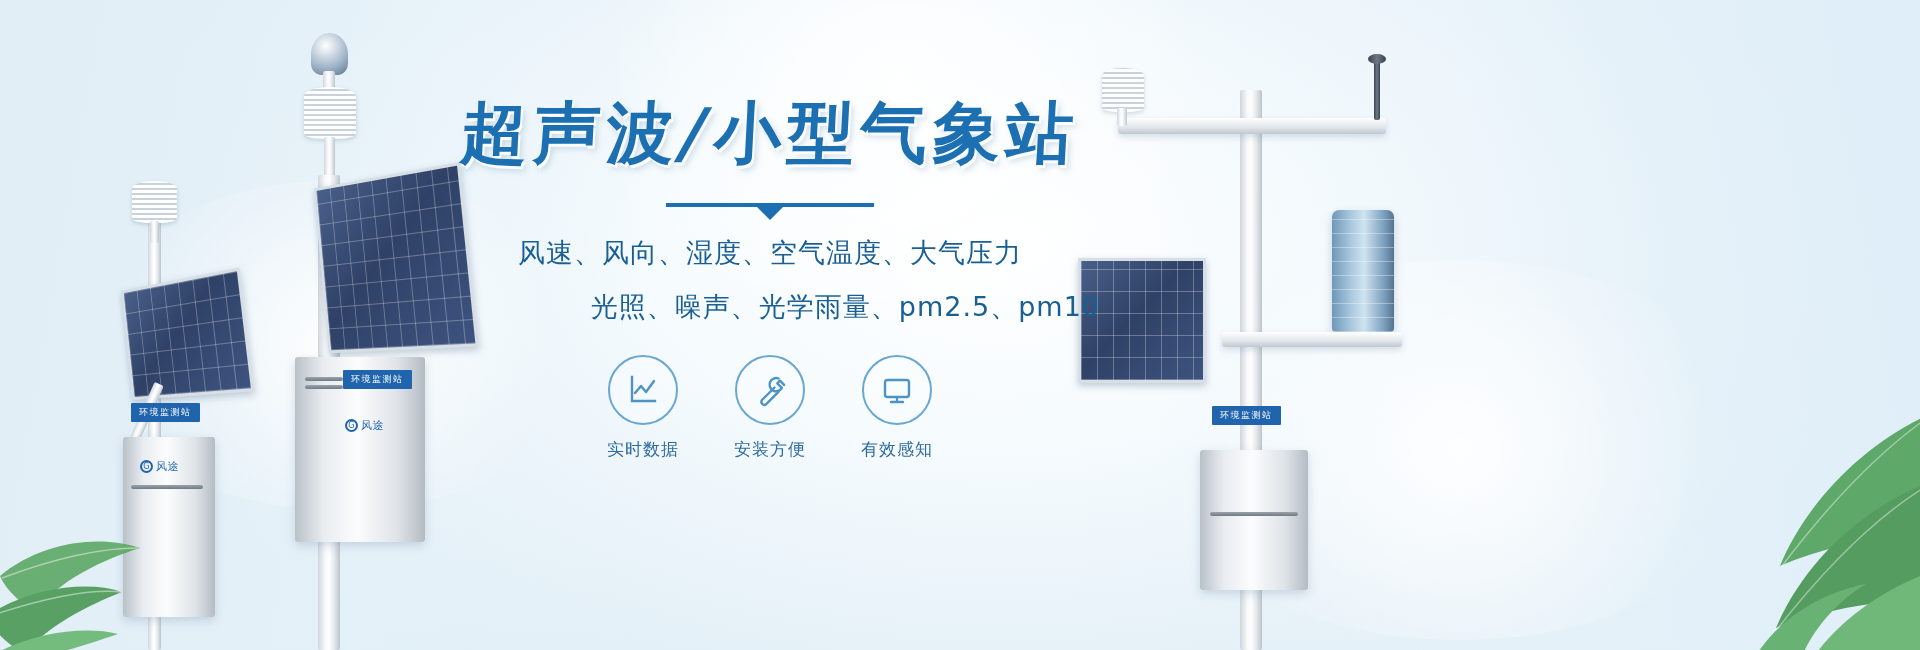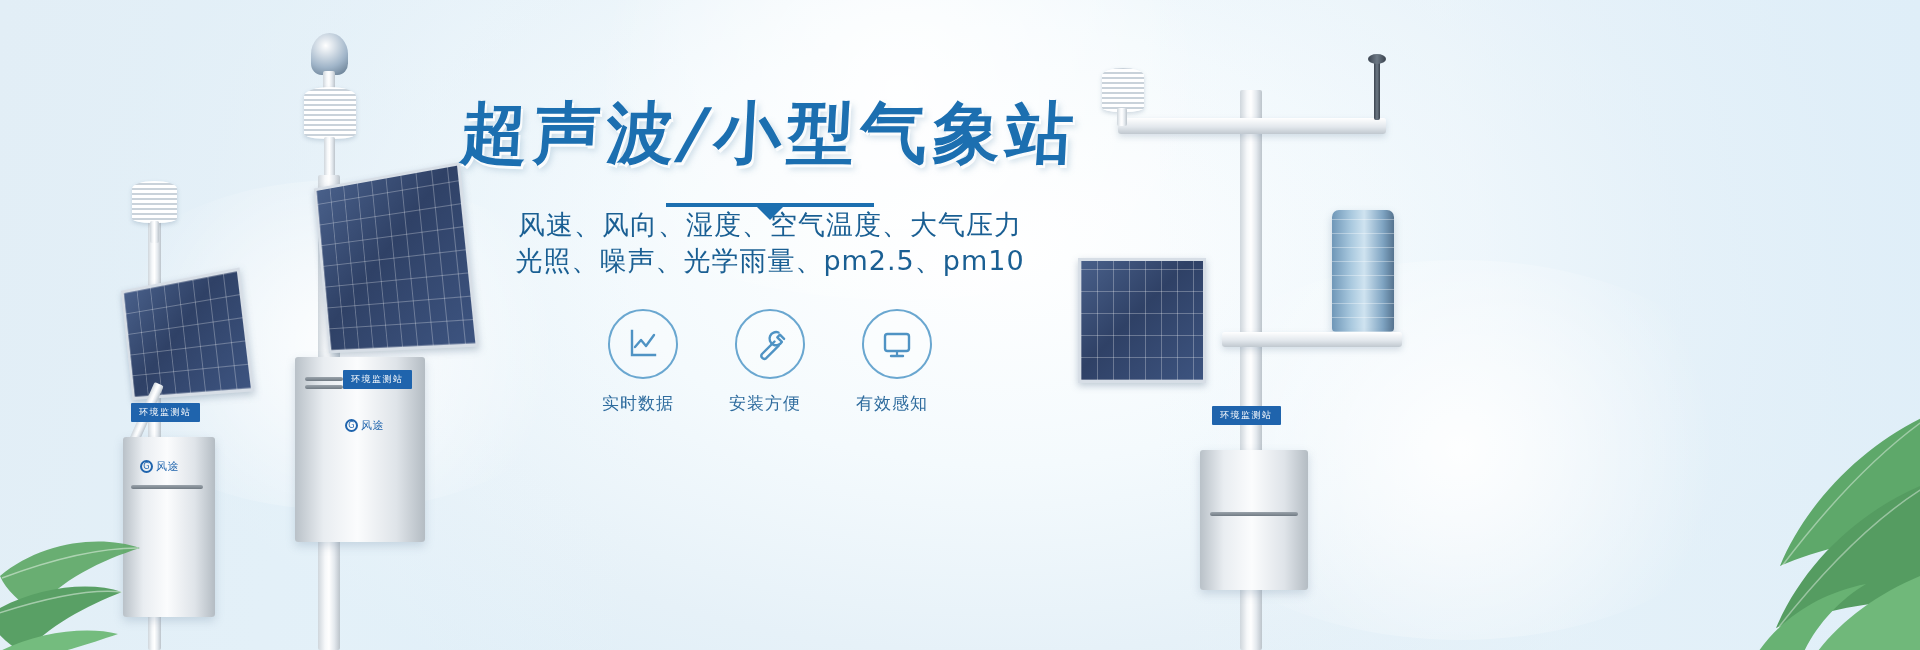--- a/index.html
+++ b/index.html
@@ -64,29 +64,29 @@
     border-top:13px solid #1c6fb0;
   }
 
   .sub-line {
     font-size:27px;
     color:#1a5f93;
     letter-spacing:1px;
     white-space:nowrap;
     font-family:"DejaVu Sans","Liberation Sans",sans-serif;
   }
-  .sub-line.first { }
-  .sub-line.second { margin-top:0; }
+  .sub-line.first { margin-top:28px; }
+  .sub-line.second { margin-top:18px;text-align:right; }
 
   
   .features {
     display:flex; justify-content:center; align-items:flex-start;
     gap:45px; margin-top:30px;
   }
-  .feature { width:82px; text-align:left; }
+  .feature { width:82px; text-align:center; }
   .f-circle {
     width:70px; height:70px; margin:0 auto;
     border:2px solid #6aa7d0;
     border-radius:50%;
     display:flex; align-items:center; justify-content:center;
     background:rgba(255,255,255,.25);
   }
   .f-circle svg { display:block; }
   .f-label {
     margin-top:13px;

